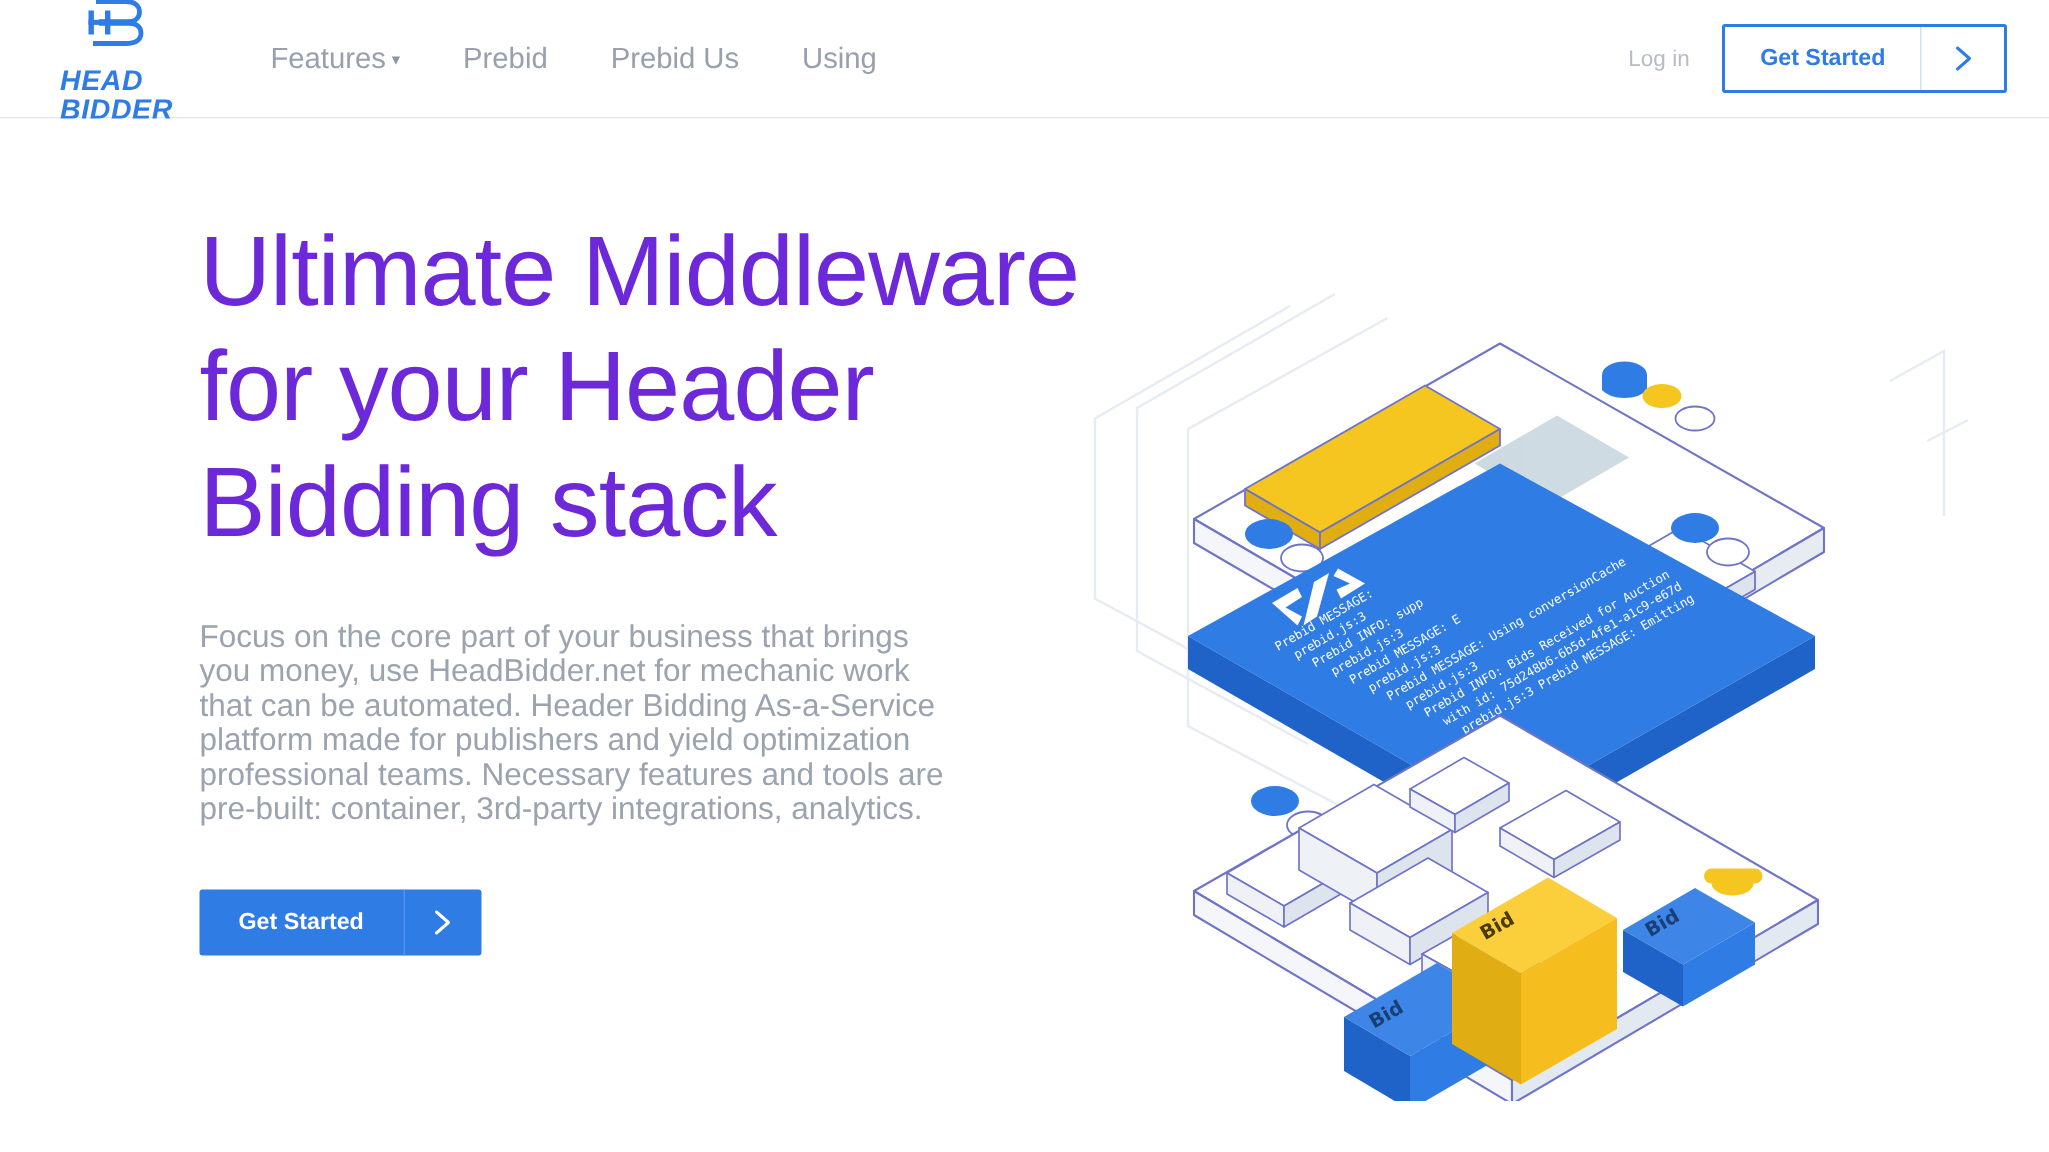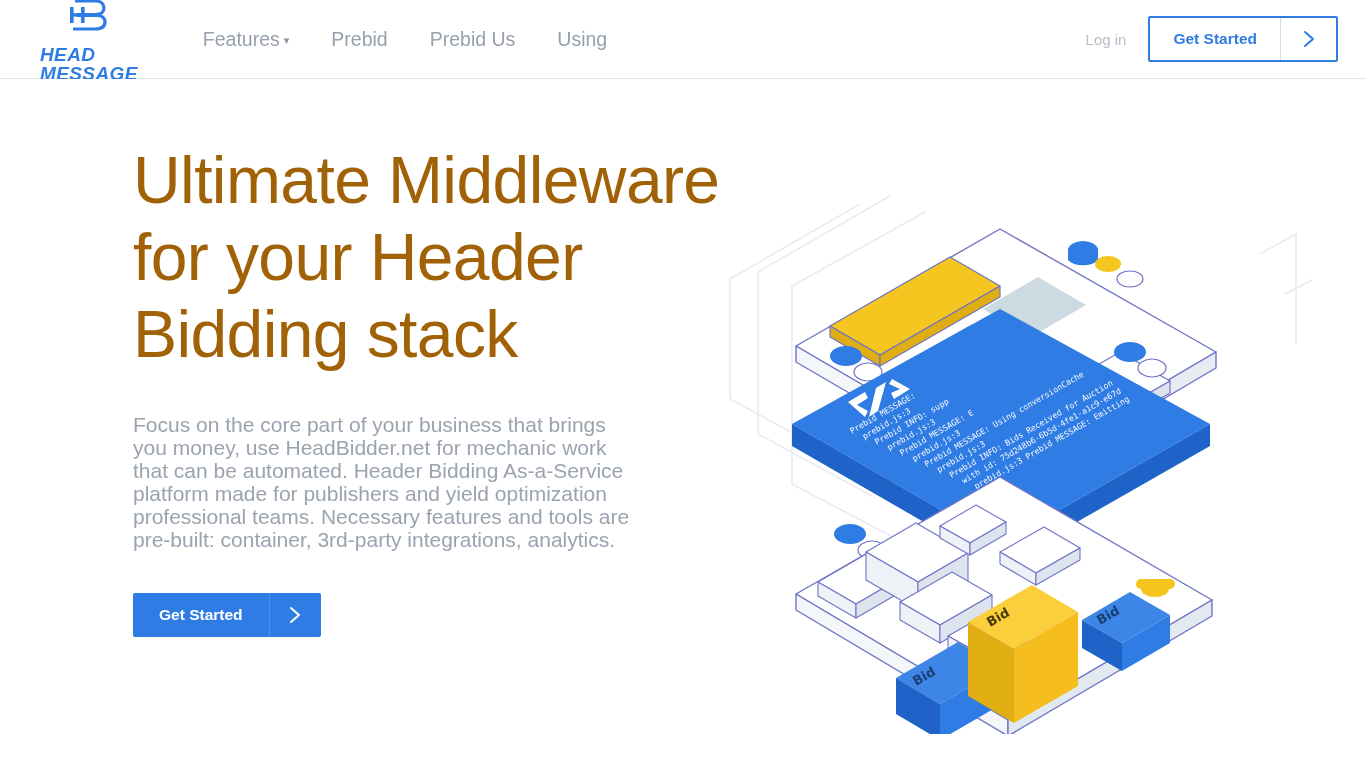--- a/index.html
+++ b/index.html
@@ -112,21 +112,21 @@
   .hero-copy {
     position: absolute;
     left: 133px;
     top: 63px;
     width: 620px;
   }
   .headline {
     font-size: 66px;
     line-height: 77px;
     font-weight: 300;
-    color: #a16207;
+    color: #6d28d9;
     letter-spacing: -0.6px;
     white-space: pre-line;
   }
   .subcopy {
     margin-top: 40px;
     width: 500px;
     font-size: 21px;
     line-height: 23px;
     color: #9aa3ae;
     font-weight: 400;
@@ -186,21 +186,21 @@
       <g fill="none" stroke="#2e7ce4" stroke-width="3.2" stroke-linejoin="round">
         <path d="M8 6 H28 C34 6 37 9 37 13 C37 17 34 19.5 29 19.5 H10"></path>
         <path d="M10 20.5 H30 C35 20.5 38 23 38 27 C38 31.5 34.5 34 28 34 H6"></path>
       </g>
       <rect x="3" y="12" width="3.6" height="16" fill="#2e7ce4"></rect>
       <rect x="14" y="12" width="3.6" height="16" fill="#2e7ce4"></rect>
       <rect x="3" y="18.2" width="14.6" height="3.4" fill="#2e7ce4"></rect>
     </svg>
     <span class="logo-word">
       <span>HEAD</span>
-      <span>MESSAGE</span>
+      <span>BIDDER</span>
     </span>
   </a>
 
   <nav class="nav">
     <a href="#"><span>Features</span><span class="caret">▾</span></a>
     <a href="#">Prebid</a>
     <a href="#">Prebid Us</a>
     <a href="#">Using</a>
   </nav>
 

